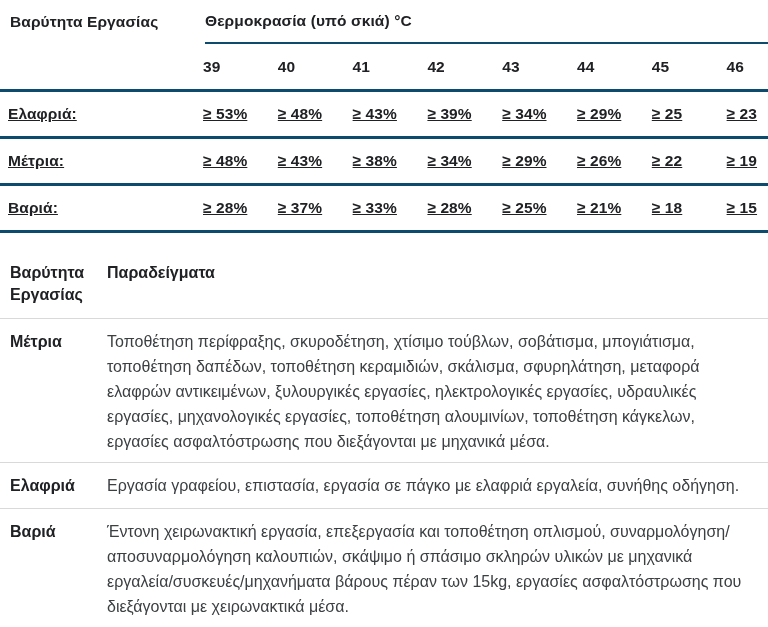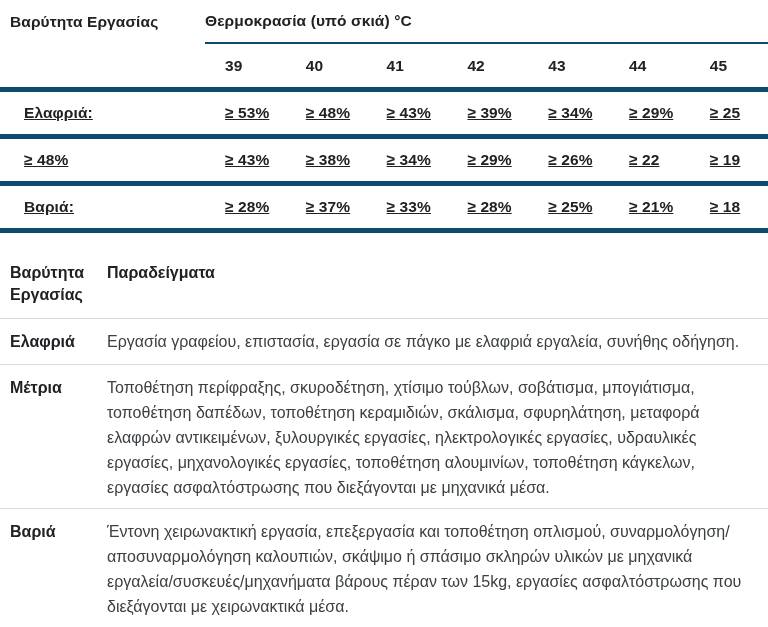--- a/index.html
+++ b/index.html
@@ -24,23 +24,22 @@
   .t1-head1 .temp-span {
     height: 100%;
     display: flex;
     align-items: center;
     border-bottom: 2px solid #0c4a6e;
   }
   .t1-grid {
     display: grid;
     grid-template-columns: 195px repeat(7, 74.8px) 1fr;
     align-items: center;
-    padding-left: 24px;
-    border-bottom: 5px solid #0c4a6e;
-    gap: 6px;
+    padding-left: 8px;
+    border-bottom: 3px solid #0c4a6e;
   }
   .t1-temps { height: 48px; }
   .t1-vals  { height: 47px; text-decoration: underline; }
   .t1-bold  { font-weight: bold; font-size: 15.5px; letter-spacing: 0.1px; }
 
   
   .t2-row {
     display: grid;
     grid-template-columns: 97px 1fr;
     align-items: start;
@@ -93,20 +92,21 @@
       <div class="t1-bold">≥ 48%</div>
       <div class="t1-bold">≥ 43%</div>
       <div class="t1-bold">≥ 39%</div>
       <div class="t1-bold">≥ 34%</div>
       <div class="t1-bold">≥ 29%</div>
       <div class="t1-bold">≥ 25</div>
       <div class="t1-bold">≥ 23</div>
     </div>
 
     <div class="t1-grid t1-vals">
+      <div class="t1-bold">Μέτρια:</div>
       <div class="t1-bold">≥ 48%</div>
       <div class="t1-bold">≥ 43%</div>
       <div class="t1-bold">≥ 38%</div>
       <div class="t1-bold">≥ 34%</div>
       <div class="t1-bold">≥ 29%</div>
       <div class="t1-bold">≥ 26%</div>
       <div class="t1-bold">≥ 22</div>
       <div class="t1-bold">≥ 19</div>
     </div>
 
@@ -124,28 +124,28 @@
 
   </section>
 
   <section>
 
     <div class="t2-row t2-header">
       <div class="t2-label t2-head-cell">Βαρύτητα Εργασίας</div>
       <div class="t2-head-cell">Παραδείγματα</div>
     </div>
 
+    <div class="t2-row">
+      <div class="t2-label">Μέτρια</div>
+      <div class="t2-text">Τοποθέτηση περίφραξης, σκυροδέτηση, χτίσιμο τούβλων, σοβάτισμα, μπογιάτισμα, τοποθέτηση δαπέδων, τοποθέτηση κεραμιδιών, σκάλισμα, σφυρηλάτηση, μεταφορά ελαφρών αντικειμένων, ξυλουργικές εργασίες, ηλεκτρολογικές εργασίες, υδραυλικές εργασίες, μηχανολογικές εργασίες, τοποθέτηση αλουμινίων, τοποθέτηση κάγκελων, εργασίες ασφαλτόστρωσης που διεξάγονται με μηχανικά μέσα.</div>
+    </div>
+
     <div class="t2-row t2-single">
       <div class="t2-label">Ελαφριά</div>
       <div class="t2-text">Εργασία γραφείου, επιστασία, εργασία σε πάγκο με ελαφριά εργαλεία, συνήθης οδήγηση.</div>
-    </div>
-
-    <div class="t2-row">
-      <div class="t2-label">Μέτρια</div>
-      <div class="t2-text">Τοποθέτηση περίφραξης, σκυροδέτηση, χτίσιμο τούβλων, σοβάτισμα, μπογιάτισμα, τοποθέτηση δαπέδων, τοποθέτηση κεραμιδιών, σκάλισμα, σφυρηλάτηση, μεταφορά ελαφρών αντικειμένων, ξυλουργικές εργασίες, ηλεκτρολογικές εργασίες, υδραυλικές εργασίες, μηχανολογικές εργασίες, τοποθέτηση αλουμινίων, τοποθέτηση κάγκελων, εργασίες ασφαλτόστρωσης που διεξάγονται με μηχανικά μέσα.</div>
     </div>
 
     <div class="t2-row">
       <div class="t2-label">Βαριά</div>
       <div class="t2-text">Έντονη χειρωνακτική εργασία, επεξεργασία και τοποθέτηση οπλισμού, συναρμολόγηση/αποσυναρμολόγηση καλουπιών, σκάψιμο ή σπάσιμο σκληρών υλικών με μηχανικά εργαλεία/συσκευές/μηχανήματα βάρους πέραν των 15kg, εργασίες ασφαλτόστρωσης που διεξάγονται με χειρωνακτικά μέσα.</div>
     </div>
 
   </section>
 
 </main>

